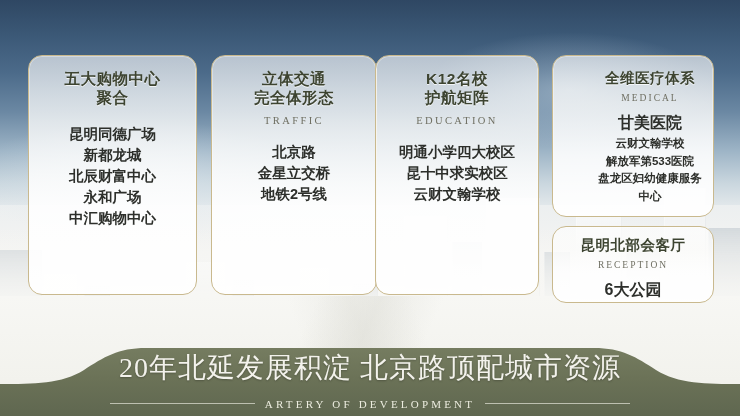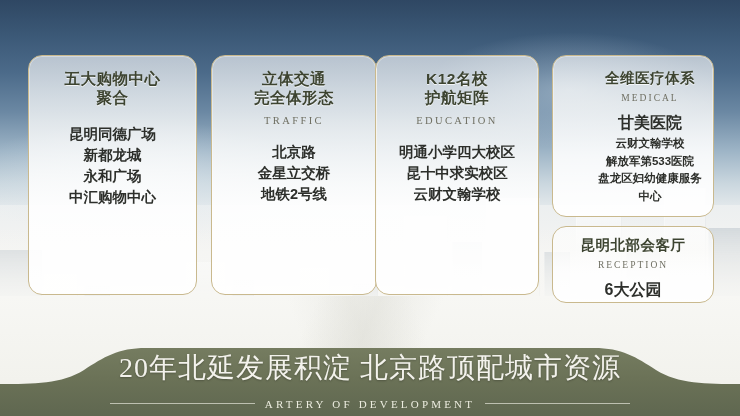--- a/index.html
+++ b/index.html
@@ -156,20 +156,21 @@
 </div>
 
 <div class="cards">
 
   <div class="card c1">
     <div class="c-title">五大购物中心
 聚合</div>
     <div class="c-body">
       <div class="c-line">昆明同德广场</div>
       <div class="c-line">新都龙城</div>
+      <div class="c-line">北辰财富中心</div>
       <div class="c-line">永和广场</div>
       <div class="c-line">中汇购物中心</div>
     </div>
   </div>
 
   <div class="card c2">
     <div class="c-title">立体交通
 完全体形态</div>
     <div class="c-sub">TRAFFIC</div>
     <div class="c-body">

